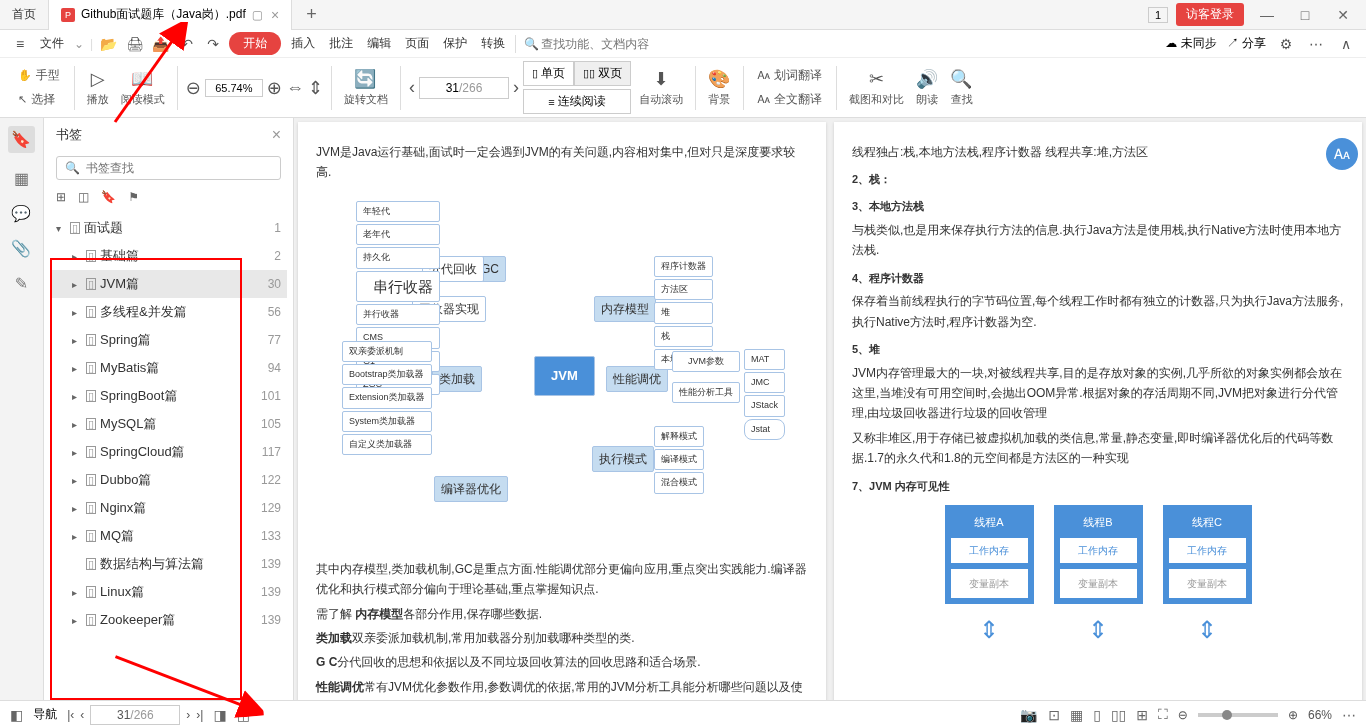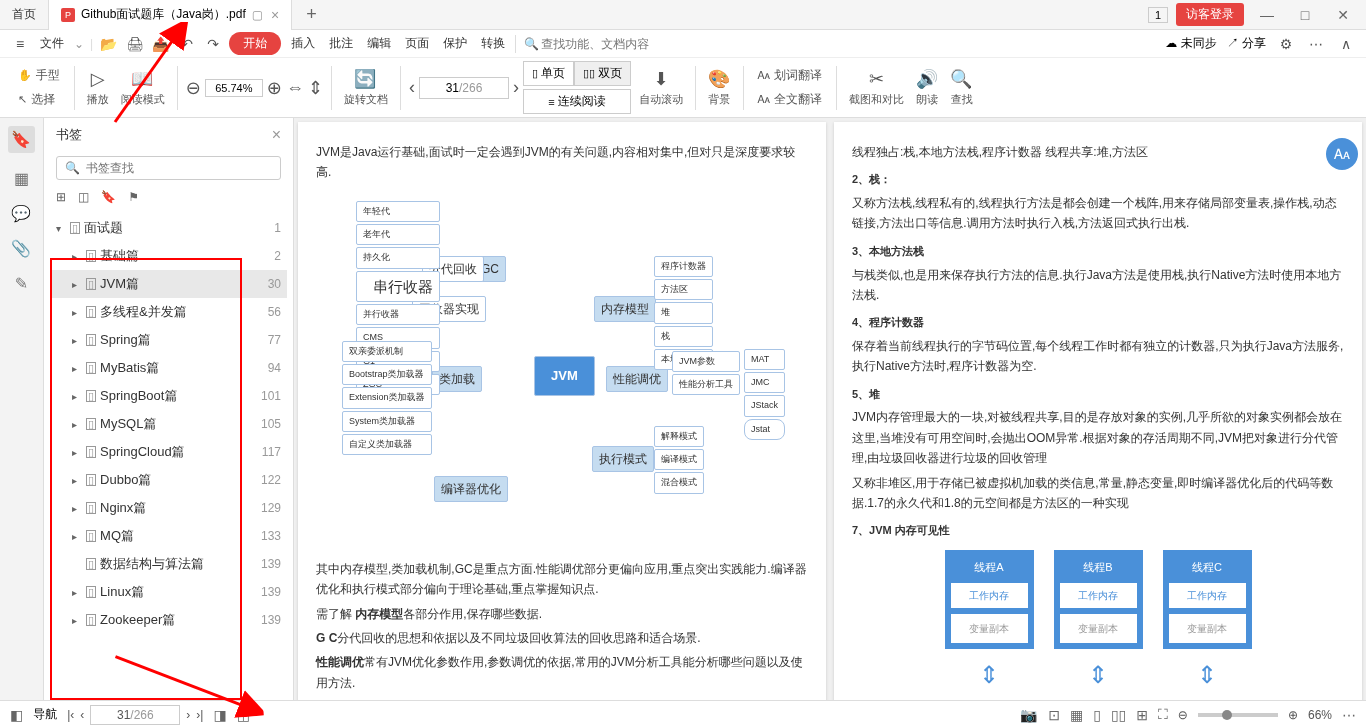--- a/index.html
+++ b/index.html
@@ -377,46 +377,46 @@
               <div class="mm-box" style="position: relative; margin-bottom: 2px; font-size: 9px;">本地方法栈</div>
             </div>
           <div id="load-items" style="position:absolute;left:18px;top:140px">
               <div class="mm-box" style="position: relative; margin-bottom: 2px; font-size: 9px;">双亲委派机制</div>
               <div class="mm-box" style="position: relative; margin-bottom: 2px; font-size: 9px;">Bootstrap类加载器</div>
               <div class="mm-box" style="position: relative; margin-bottom: 2px; font-size: 9px;">Extension类加载器</div>
               <div class="mm-box" style="position: relative; margin-bottom: 2px; font-size: 9px;">System类加载器</div>
               <div class="mm-box" style="position: relative; margin-bottom: 2px; font-size: 9px;">自定义类加载器</div>
             </div>
           <div id="tune-items" style="position:absolute;left:348px;top:150px">
-              <div class="mm-box" style="position: relative; margin-bottom: 2px; font-size: 9px;">JVM参数</div>
+              <div class="mm-box" style="position: relative; margin-bottom: 10px; font-size: 9px; text-align: center;">JVM参数</div>
               <div class="mm-box" style="position: relative; margin-bottom: 2px; font-size: 9px;">性能分析工具</div>
             </div>
           <div id="tune-tools" style="position:absolute;left:420px;top:148px">
               <div class="mm-box" style="position: relative; margin-bottom: 2px; font-size: 9px;">MAT</div>
               <div class="mm-box" style="position: relative; margin-bottom: 2px; font-size: 9px;">JMC</div>
               <div class="mm-box" style="position: relative; margin-bottom: 2px; font-size: 9px;">JStack</div>
               <div class="mm-box" style="position: relative; margin-bottom: 2px; font-size: 9px; border-radius: 8px;">Jstat</div>
             </div>
           <div id="exec-items" style="position:absolute;left:330px;top:225px">
               <div class="mm-box" style="position: relative; margin-bottom: 2px; font-size: 9px;">解释模式</div>
               <div class="mm-box" style="position: relative; margin-bottom: 2px; font-size: 9px; text-align: center;">编译模式</div>
               <div class="mm-box" style="position: relative; margin-bottom: 2px; font-size: 9px;">混合模式</div>
             </div>
         </div>
       </div>
       <p>其中内存模型,类加载机制,GC是重点方面.性能调优部分更偏向应用,重点突出实践能力.编译器优化和执行模式部分偏向于理论基础,重点掌握知识点.</p>
       <p><span>需了解</span> <b>内存模型</b><span>各部分作用,保存哪些数据.</span></p>
+      <p><b>类加载</b><span>双亲委派加载机制,常用加载器分别加载哪种类型的类.</span></p>
       <p><b>G C</b><span>分代回收的思想和依据以及不同垃圾回收算法的回收思路和适合场景.</span></p>
       <p><b>性能调优</b><span>常有JVM优化参数作用,参数调优的依据,常用的JVM分析工具能分析哪些问题以及使用方法.</span></p>
 
     </div>
     <div class="page page-right">
       <p>线程独占:栈,本地方法栈,程序计数器 线程共享:堆,方法区</p>
       <h4>2、栈：</h4>
-      <p>又称方法栈,线程私有的,线程执行方法是都会创建一个栈阵,用来存储局部变量表,操作栈,动态链接,方法出口等信息.调用方法时执行入栈,方法返回式执行出栈.</p>
       <h4>3、本地方法栈</h4>
       <p>与栈类似,也是用来保存执行方法的信息.执行Java方法是使用栈,执行Native方法时使用本地方法栈.</p>
       <h4>4、程序计数器</h4>
       <p>保存着当前线程执行的字节码位置,每个线程工作时都有独立的计数器,只为执行Java方法服务,执行Native方法时,程序计数器为空.</p>
       <h4>5、堆</h4>
       <p>JVM内存管理最大的一块,对被线程共享,目的是存放对象的实例,几乎所欲的对象实例都会放在这里,当堆没有可用空间时,会抛出OOM异常.根据对象的存活周期不同,JVM把对象进行分代管理,由垃圾回收器进行垃圾的回收管理</p>
       <p>又称非堆区,用于存储已被虚拟机加载的类信息,常量,静态变量,即时编译器优化后的代码等数据.1.7的永久代和1.8的元空间都是方法区的一种实现</p>
       <h4>7、JVM 内存可见性</h4>
       <div class="threads" id="threads">
           <div style="text-align: center;">

